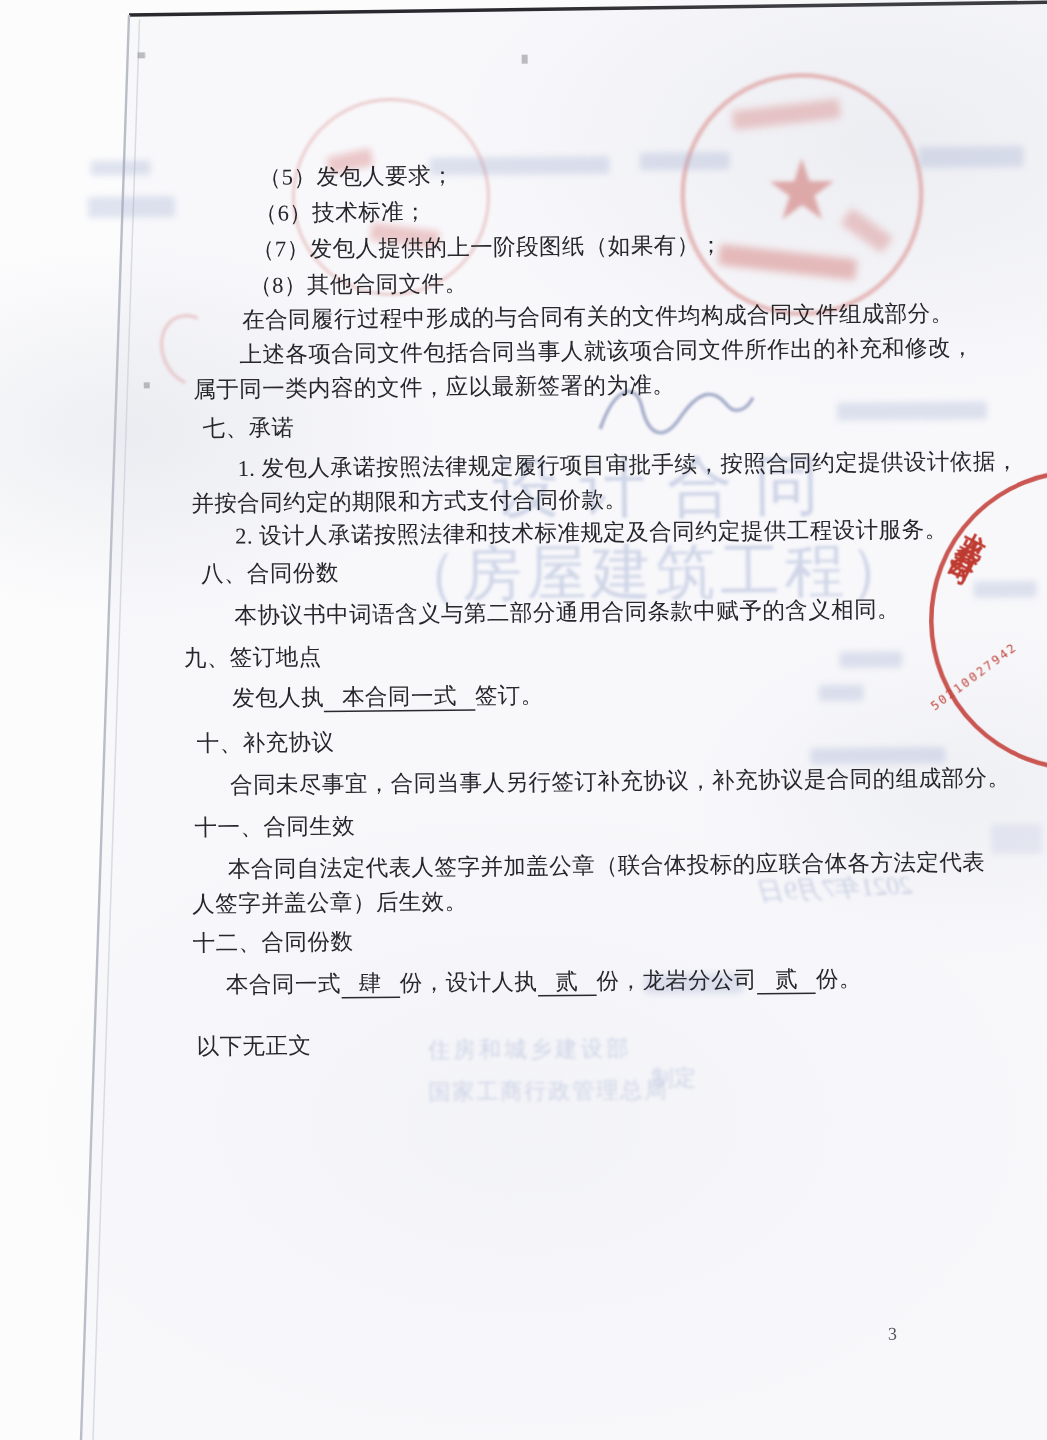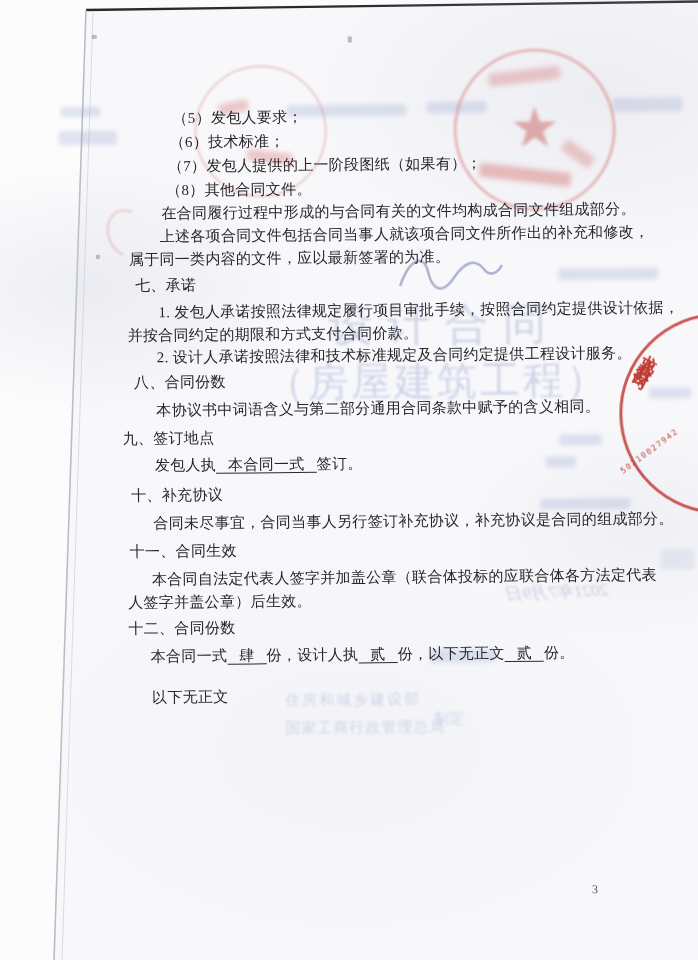--- a/index.html
+++ b/index.html
@@ -179,24 +179,24 @@
     </div>
 
     <div class="line" style="left:131px; top:484px;">十、补充协议</div>
     <div class="line" style="left:153px; top:512px;">合同未尽事宜，合同当事人另行签订补充协议，补充协议是合同的组成部分。</div>
     <div class="line" style="left:129px; top:540px;">十一、合同生效</div>
     <div class="line" style="left:151px; top:568px;">本合同自法定代表人签字并加盖公章（联合体投标的应联合体各方法定代表</div>
     <div class="line" style="left:127px; top:591px;">人签字并盖公章）后生效。</div>
     <div class="line" style="left:127px; top:617px;">十二、合同份数</div>
 
     <div class="line" style="left:149px; top:645px;">
-      <span>本合同一式</span><span class="blank">肆</span><span>份，设计人执</span><span class="blank">贰</span><span>份，以下无正文</span><span class="blank">贰</span><span>份。</span>
-    </div>
-
-    <div class="line" style="left:150px; top:686px;">以下无正文</div>
+      <span>本合同一式</span><span class="blank">肆</span><span>份，设计人执</span><span class="blank">贰</span><span>份，龙岩分公司</span><span class="blank">贰</span><span>份。</span>
+    </div>
+
+    <div class="line" style="left:129px; top:686px;">以下无正文</div>
 
     <div class="pagenum">3</div>
 
     <div class="speck" style="left:352px; top:36px; width:4px; height:6px;"></div>
     <div class="speck" style="left:96px; top:32px; width:5px; height:4px;"></div>
     <div class="speck" style="left:98px; top:252px; width:4px; height:4px;"></div>
   </div>
 </div>
 
 </body></html>

